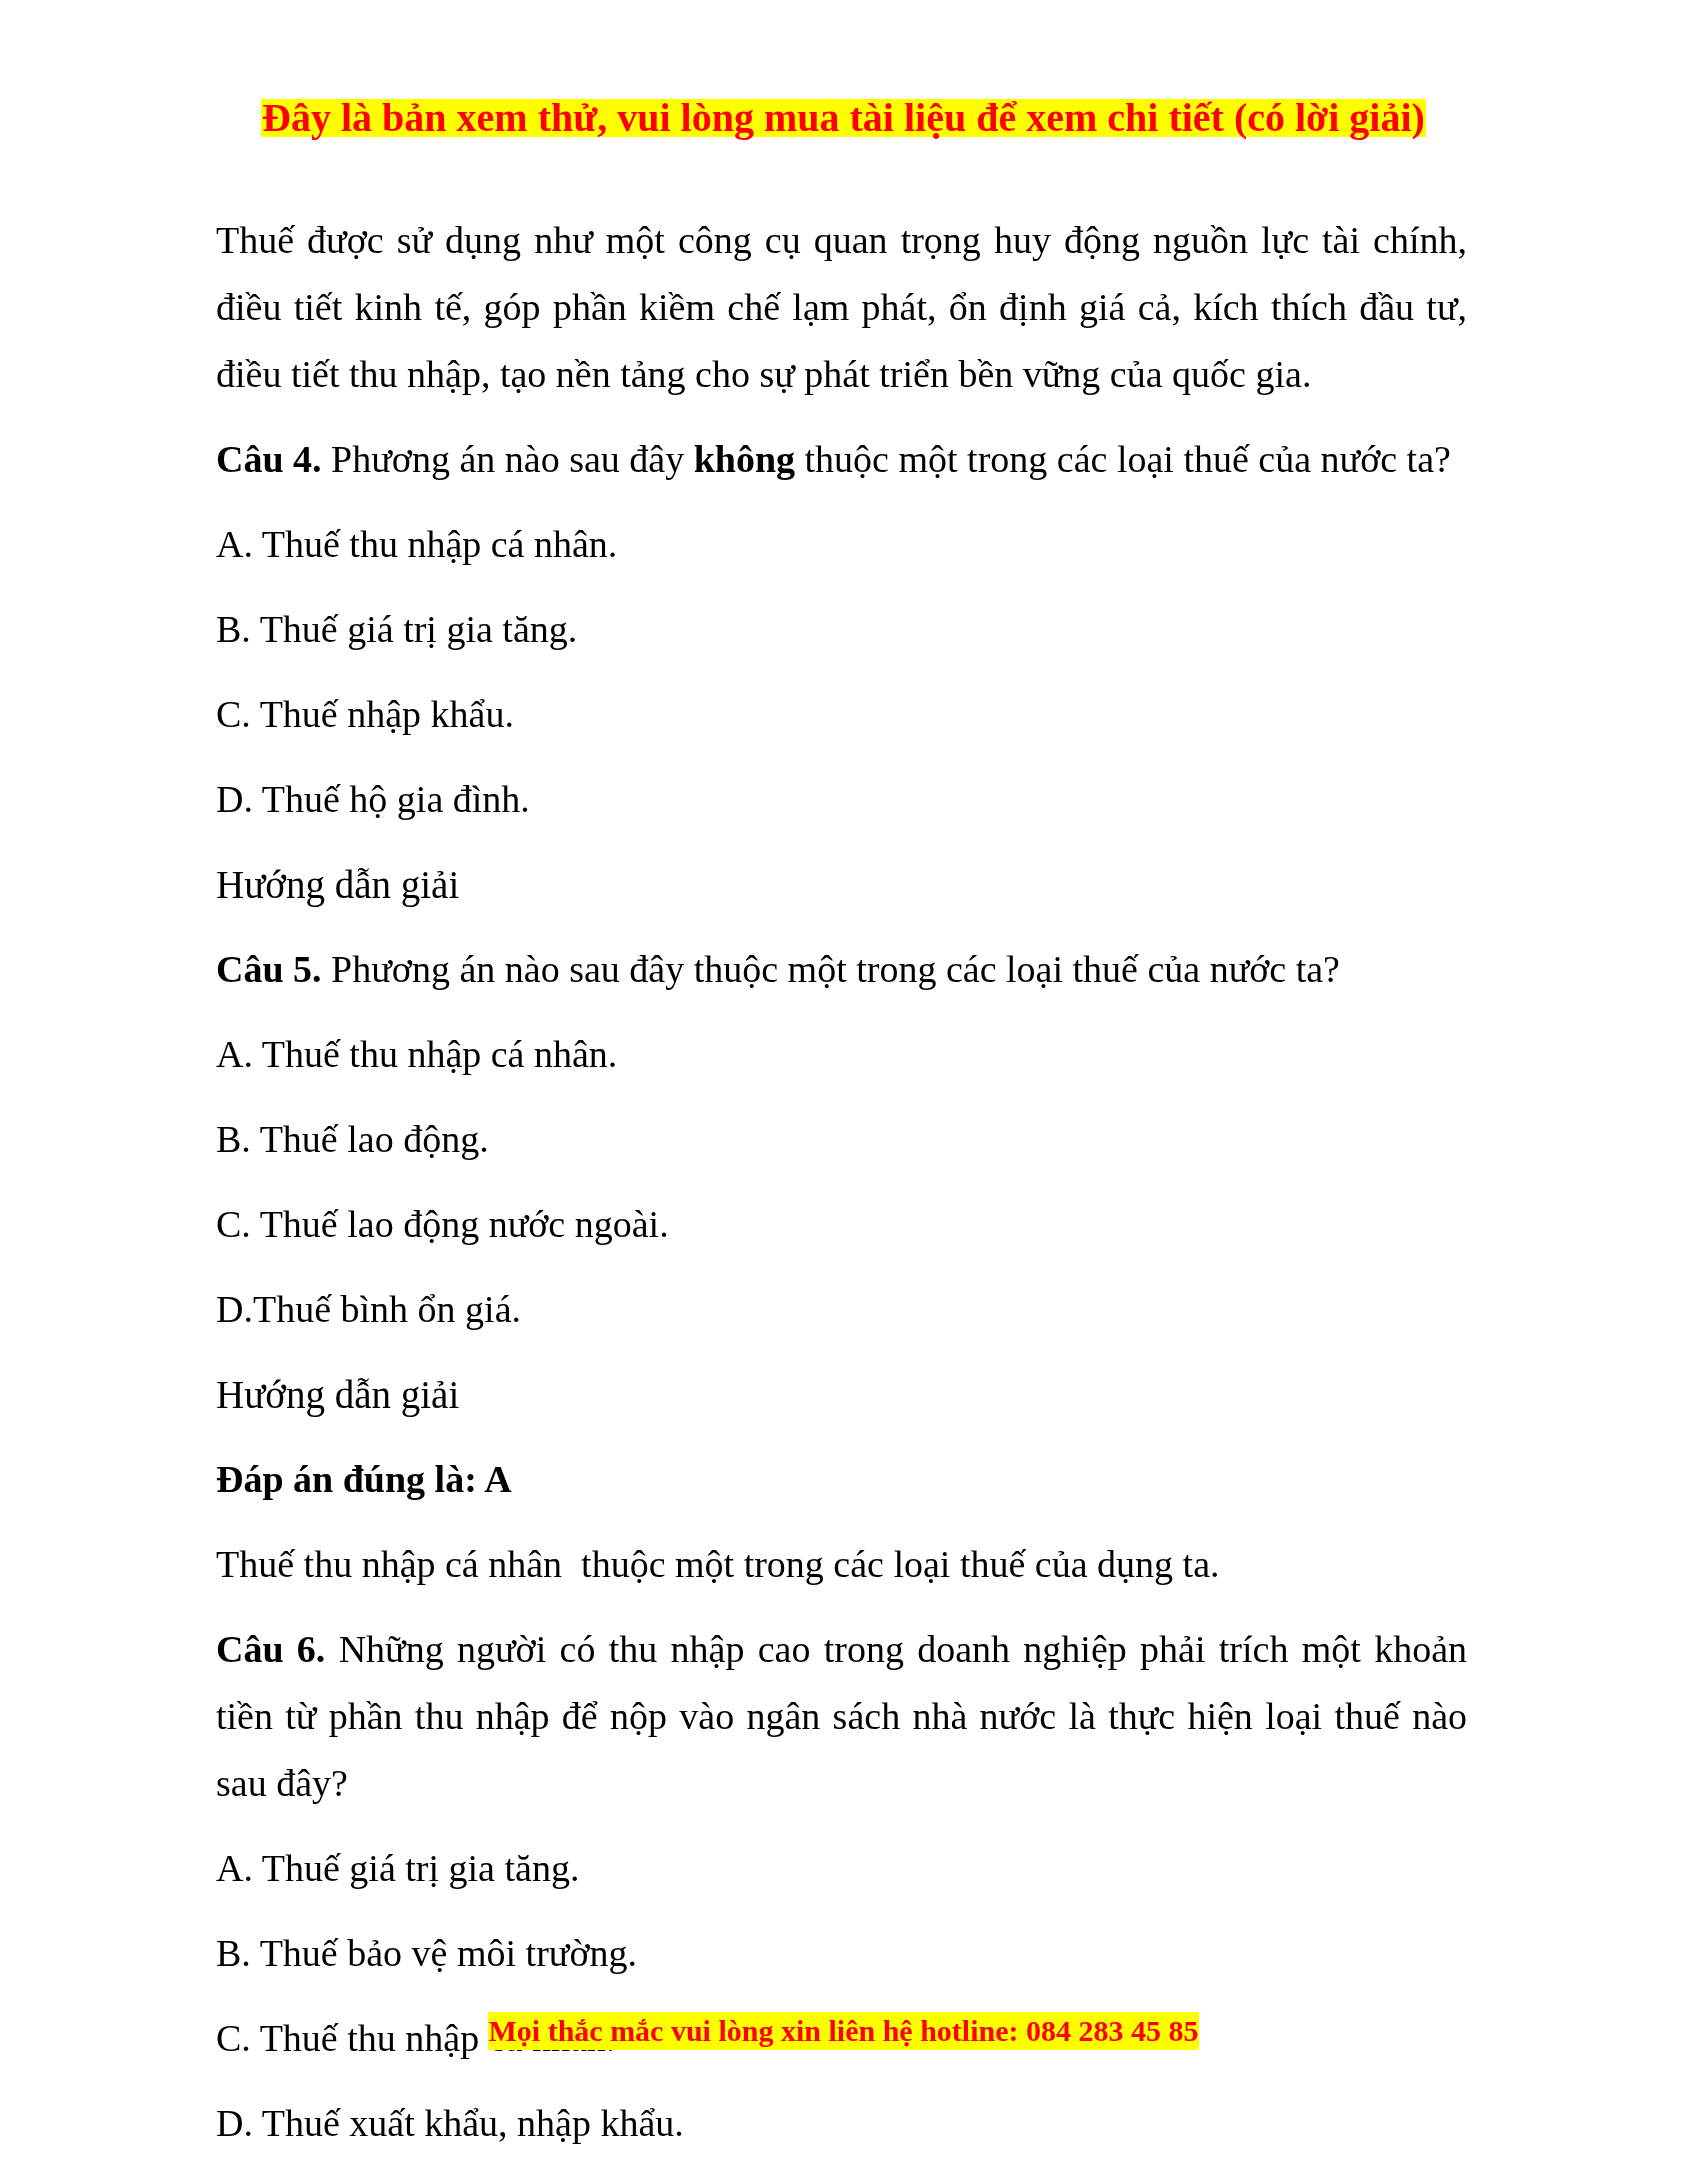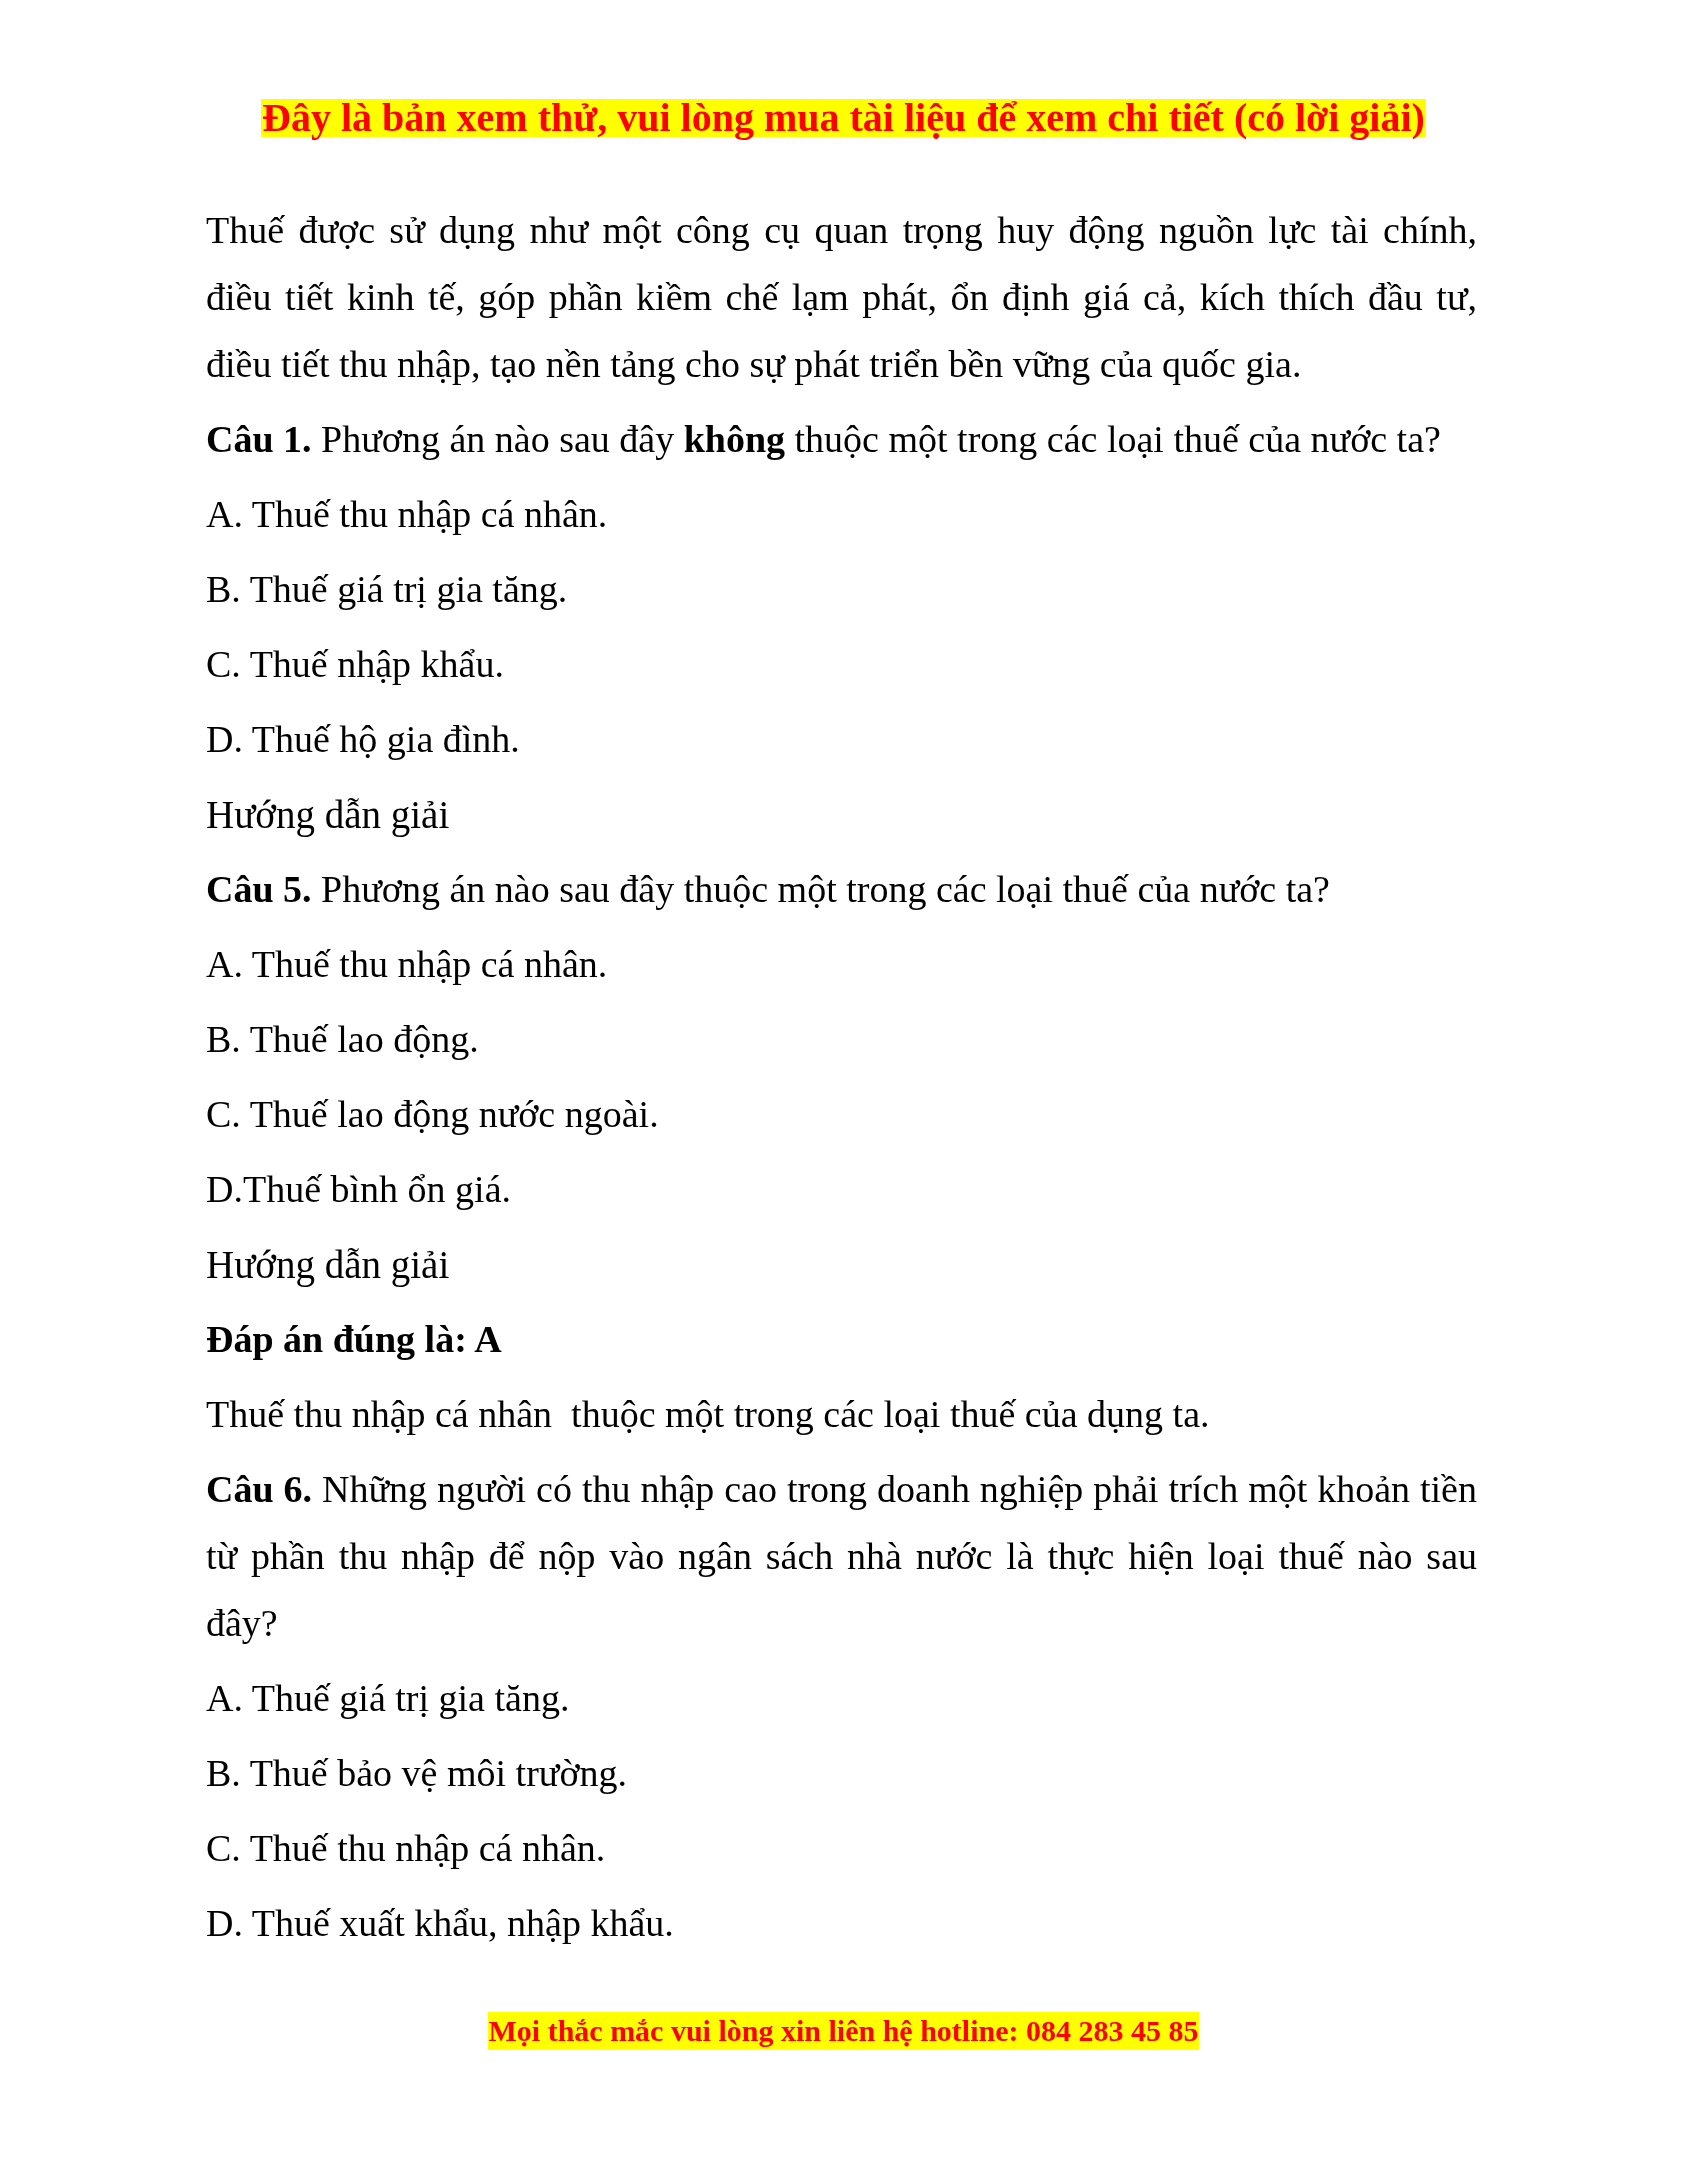--- a/index.html
+++ b/index.html
@@ -6,36 +6,36 @@
   body { width: 1687px; height: 2183px; position: relative; overflow: hidden;
          font-family: "Liberation Serif", "DejaVu Serif", serif; color: #000; }
   .banner { position: absolute; left: 0; width: 1687px; text-align: center; }
   .banner span { background: #ffff00; color: #ff0000; font-weight: bold;
                  font-size: 40px; line-height: 38px; display: inline-block; padding: 0 0.7px; }
   #top-banner { top: 99px; }
   #bottom-banner { top: 2012px; }
   #bottom-banner span { font-size: 30px; line-height: 38px; }
   .content { position: absolute; left: 198px; top: 189px; width: 1287px;
              font-size: 38px; line-height: 67px; }
-  .p { margin: 8px; text-align: justify; }
+  .p { margin: 18px; text-align: justify; }
   .p.left { text-align: left; }
   .b { font-weight: bold; }
   .heading { font-weight: normal; font-size: 39px; }
 </style>
 </head>
 <body>
 
 <div class="banner" id="top-banner">
   <span>Đây là bản xem thử, vui lòng mua tài liệu để xem chi tiết (có lời giải)</span>
 </div>
 
 <div class="content">
   <p class="p">Thuế được sử dụng như một công cụ quan trọng huy động nguồn lực tài chính, điều tiết kinh tế, góp phần kiềm chế lạm phát, ổn định giá cả, kích thích đầu tư, điều tiết thu nhập, tạo nền tảng cho sự phát triển bền vững của quốc gia.</p>
 
-  <p class="p"><span class="b">Câu 1.</span><span> Phương án nào sau đây </span><span class="b">không</span><span> thuộc một trong các loại thuế của nước ta?</span></p>
+  <p class="p"><span class="b">Câu 4.</span><span> Phương án nào sau đây </span><span class="b">không</span><span> thuộc một trong các loại thuế của nước ta?</span></p>
   <p class="p left">A. Thuế thu nhập cá nhân.</p>
   <p class="p left">B. Thuế giá trị gia tăng.</p>
   <p class="p left">C. Thuế nhập khẩu.</p>
   <p class="p left">D. Thuế hộ gia đình.</p>
   <p class="p left heading">Hướng dẫn giải</p>
 
   <p class="p left"><span class="b">Câu 5.</span><span> Phương án nào sau đây thuộc một trong các loại thuế của nước ta?</span></p>
   <p class="p left">A. Thuế thu nhập cá nhân.</p>
   <p class="p left">B. Thuế lao động.</p>
   <p class="p left">C. Thuế lao động nước ngoài.</p>

